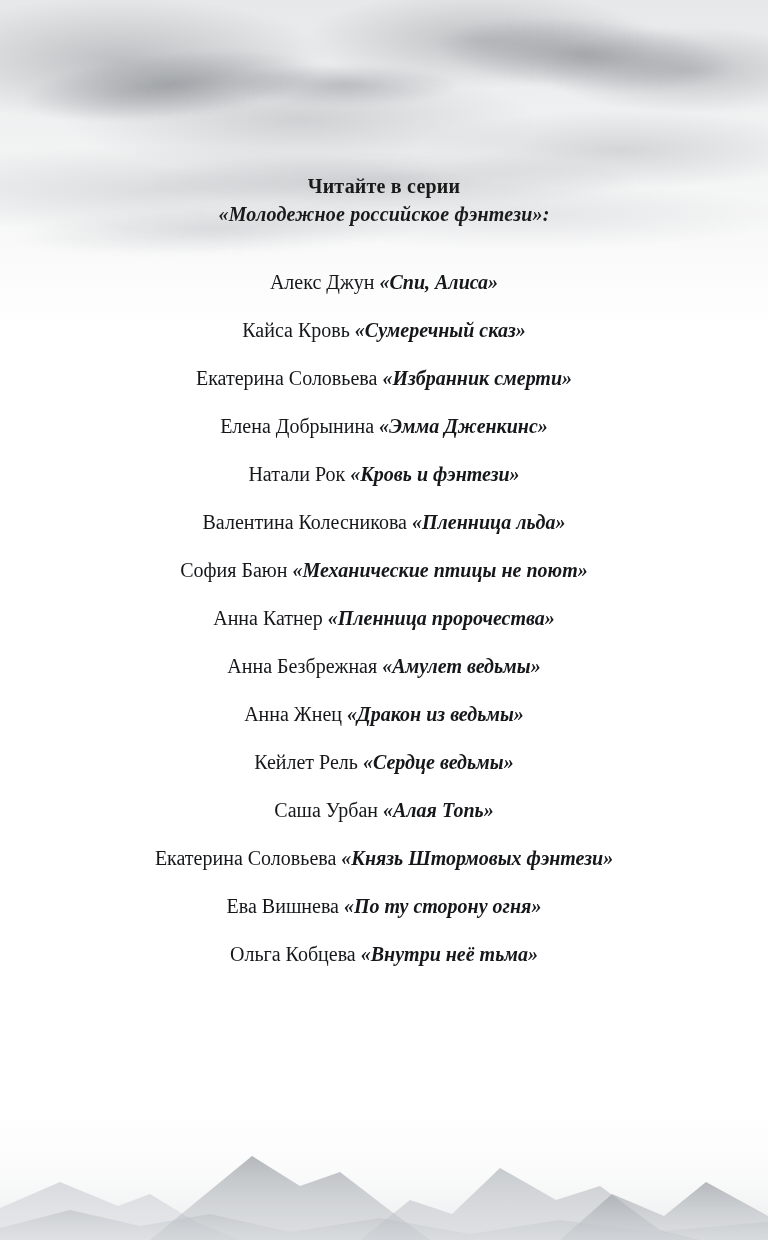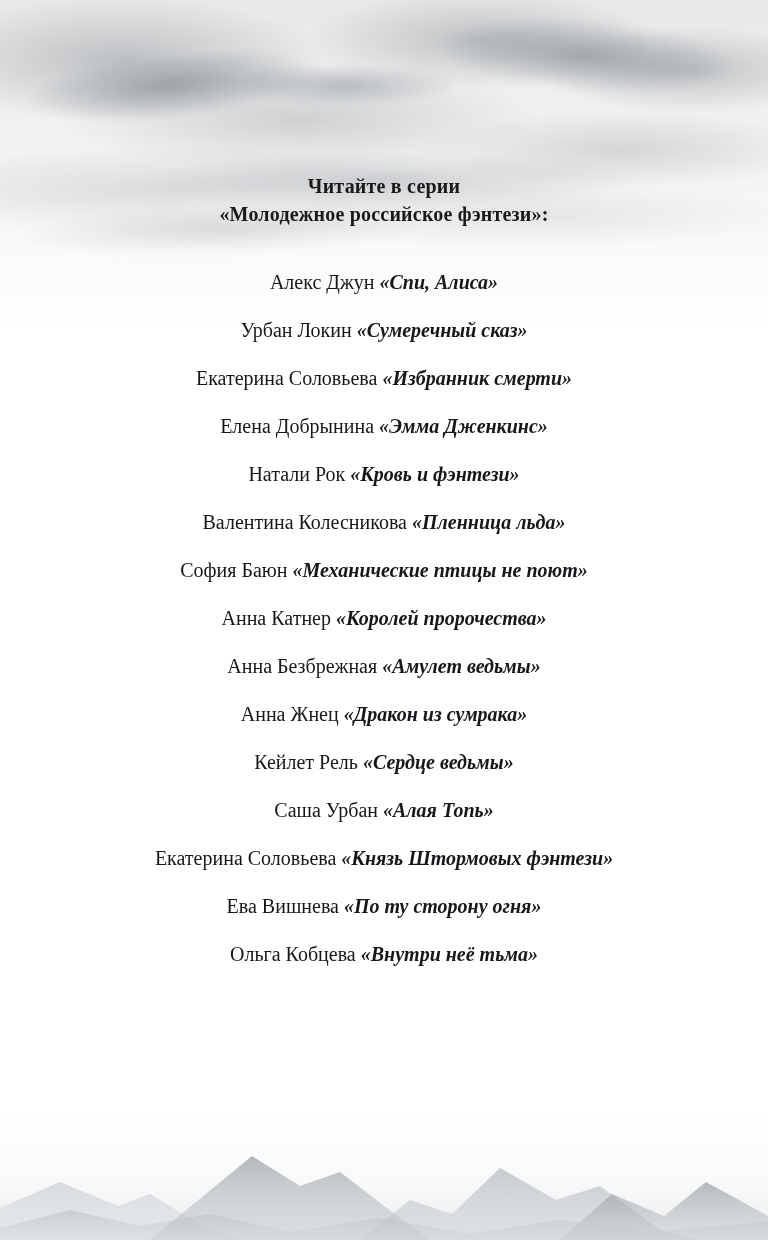--- a/index.html
+++ b/index.html
@@ -130,20 +130,21 @@
     top: 172px;
     width: 768px;
     text-align: center;
     color: #1a1a1a;
     font-weight: bold;
     font-size: 20px;
     line-height: 28px;
     letter-spacing: 0.2px;
   }
   .series-heading .line2 {
+    font-style: italic;
   }
 
   .book-list {
     position: absolute;
     left: 0;
     top: 258px;
     width: 768px;
   }
 
   .book-entry {
@@ -203,29 +204,29 @@
 
   <div class="content">
 
     <div class="series-heading">
       <div class="line1">Читайте в серии</div>
       <div class="line2">«Молодежное российское фэнтези»:</div>
     </div>
 
     <div class="book-list">
       <div class="book-entry"><span class="author">Алекс Джун</span> <span class="title">«Спи, Алиса»</span></div>
-      <div class="book-entry"><span class="author">Урбан Локин</span> <span class="title">«Сумеречный сказ»</span></div>
+      <div class="book-entry"><span class="author">Кайса Кровь</span> <span class="title">«Сумеречный сказ»</span></div>
       <div class="book-entry"><span class="author">Екатерина Соловьева</span> <span class="title">«Избранник смерти»</span></div>
       <div class="book-entry"><span class="author">Елена Добрынина</span> <span class="title">«Эмма Дженкинс»</span></div>
       <div class="book-entry"><span class="author">Натали Рок</span> <span class="title">«Кровь и фэнтези»</span></div>
       <div class="book-entry"><span class="author">Валентина Колесникова</span> <span class="title">«Пленница льда»</span></div>
       <div class="book-entry"><span class="author">София Баюн</span> <span class="title">«Механические птицы не поют»</span></div>
-      <div class="book-entry"><span class="author">Анна Катнер</span> <span class="title">«Королей пророчества»</span></div>
+      <div class="book-entry"><span class="author">Анна Катнер</span> <span class="title">«Пленница пророчества»</span></div>
       <div class="book-entry"><span class="author">Анна Безбрежная</span> <span class="title">«Амулет ведьмы»</span></div>
-      <div class="book-entry"><span class="author">Анна Жнец</span> <span class="title">«Дракон из сумрака»</span></div>
+      <div class="book-entry"><span class="author">Анна Жнец</span> <span class="title">«Дракон из ведьмы»</span></div>
       <div class="book-entry"><span class="author">Кейлет Рель</span> <span class="title">«Сердце ведьмы»</span></div>
       <div class="book-entry"><span class="author">Саша Урбан</span> <span class="title">«Алая Топь»</span></div>
       <div class="book-entry"><span class="author">Екатерина Соловьева</span> <span class="title">«Князь Штормовых фэнтези»</span></div>
       <div class="book-entry"><span class="author">Ева Вишнева</span> <span class="title">«По ту сторону огня»</span></div>
       <div class="book-entry"><span class="author">Ольга Кобцева</span> <span class="title">«Внутри неё тьма»</span></div>
     </div>
 
   </div>
 </div>
 

